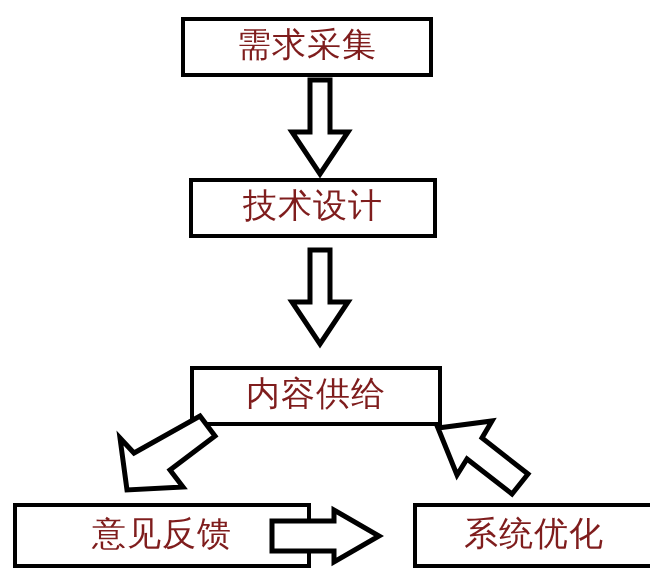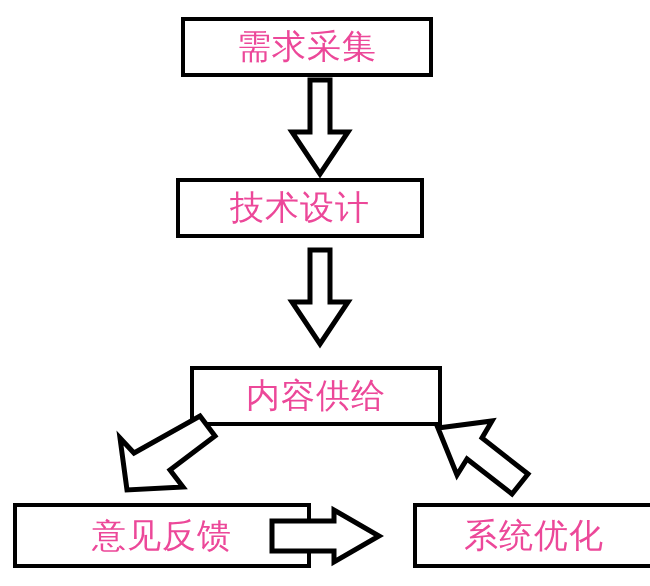--- a/index.html
+++ b/index.html
@@ -20,24 +20,24 @@
     box-sizing: border-box;
     background: #ffffff;
     border: 4px solid #000000;
     display: flex;
     align-items: center;
     justify-content: center;
   }
   .node-label {
     font-size: 34px;
     line-height: 1;
-    color: #ec4899;
+    color: #7f1d1d;
     letter-spacing: 1px;
     white-space: nowrap;
-    font-family: Liberation Serif, serif;
+    font-family: Liberation Mono, monospace;
   }
   .arrow {
     position: absolute;
     pointer-events: none;
   }
   .arrow svg {
     display: block;
     overflow: visible;
   }
   .arrow svg polygon {
@@ -55,21 +55,21 @@
   <div class="node" style="left:181px; top:17px; width:252px; height:60px;">
     <span class="node-label">需求采集</span>
   </div>
 
   <div class="arrow" style="left:290px; top:80px; width:60px; height:96px;">
     <svg width="60" height="96" viewBox="0 0 60 96" aria-hidden="true">
       <polygon points="20,0 40,0 40,52 58,52 30,94 2,52 20,52"></polygon>
     </svg>
   </div>
 
-  <div class="node" style="left:176px; top:178px; width:248px; height:60px;">
+  <div class="node" style="left:189px; top:178px; width:248px; height:60px;">
     <span class="node-label">技术设计</span>
   </div>
 
   <div class="arrow" style="left:290px; top:250px; width:60px; height:96px;">
     <svg width="60" height="96" viewBox="0 0 60 96" aria-hidden="true">
       <polygon points="20,0 40,0 40,52 58,52 30,94 2,52 20,52"></polygon>
     </svg>
   </div>
 
   <div class="node" style="left:190px; top:348px; width:252px; height:60px;margin-top:18px;">

